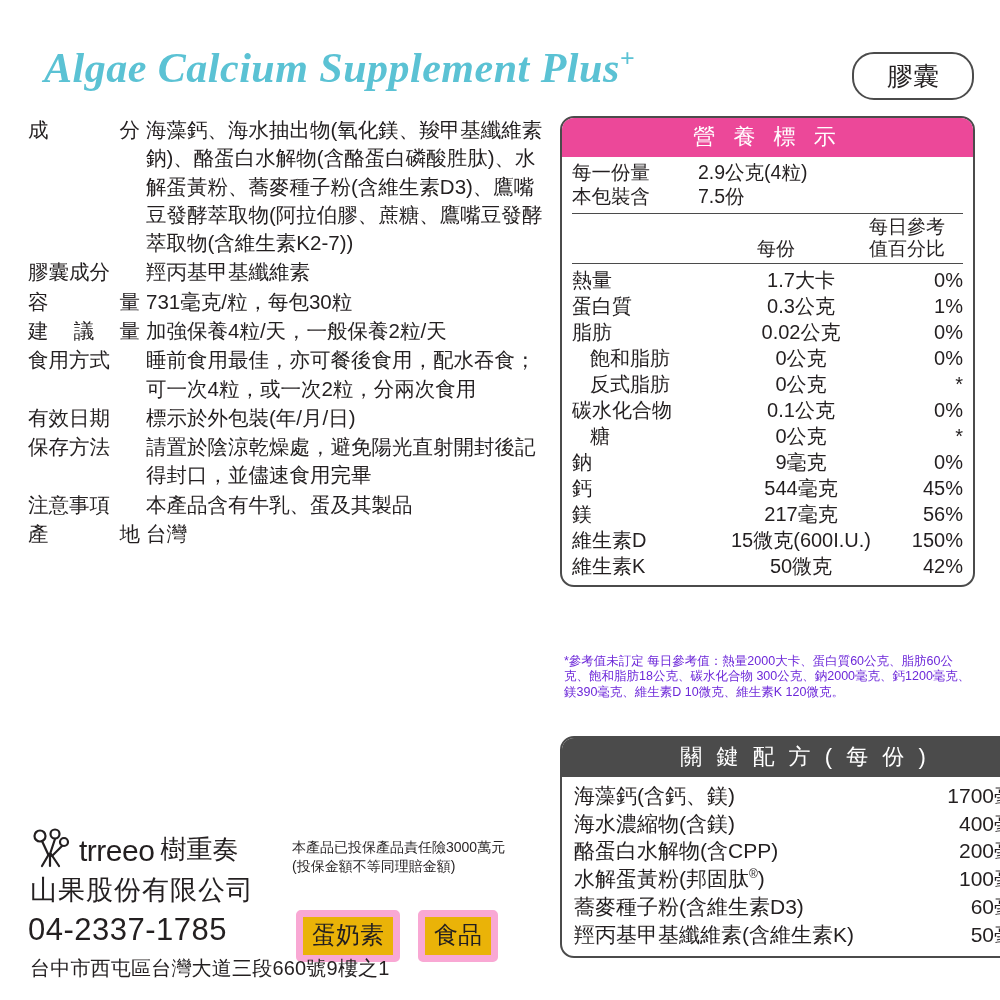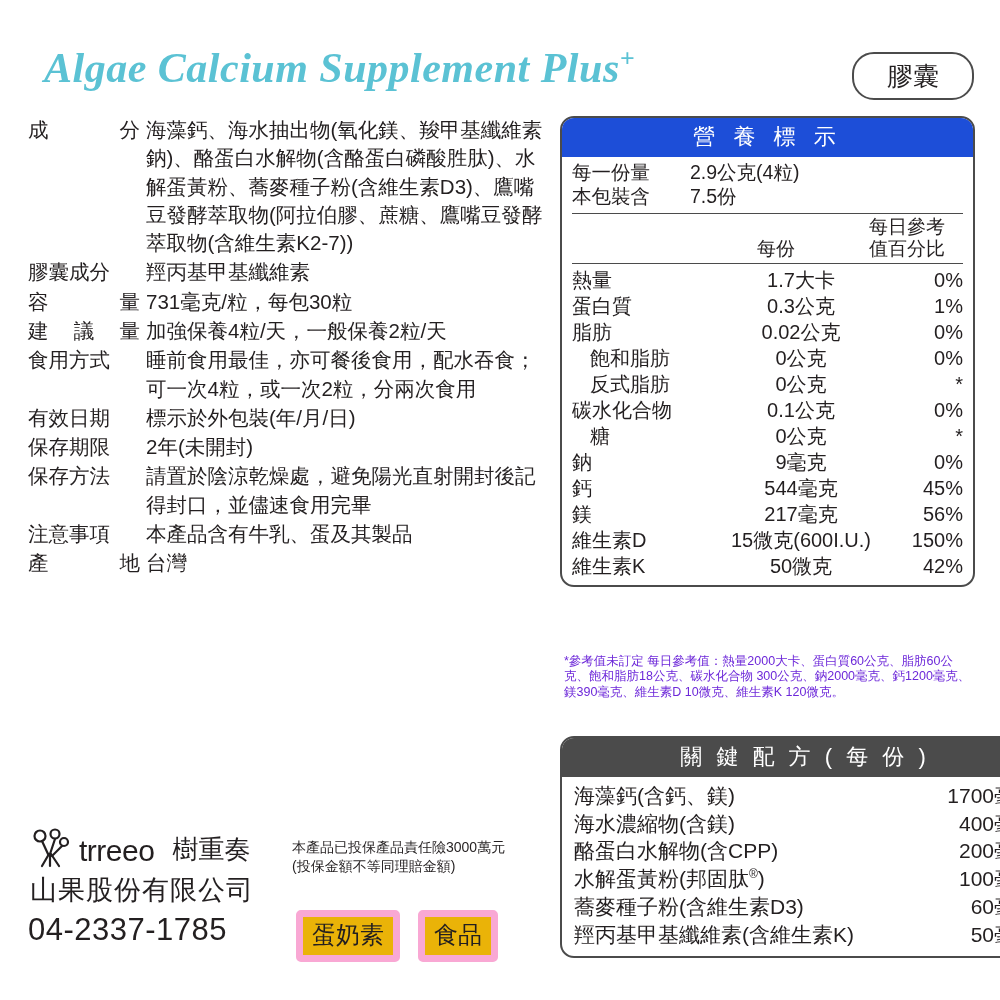--- a/index.html
+++ b/index.html
@@ -97,41 +97,42 @@
     left: 560px;
     top: 116px;
     width: 415px;
     border: 2.5px solid #4b4b4b;
     border-radius: 14px;
     background: #fff;
     box-sizing: border-box;
     overflow: hidden;
   }
   .nutri-title {
-    background: #1d4ed8;
+    background: #ec4899;
     color: #ffffff;
     text-align: center;
     font-size: 22px;
     letter-spacing: 6px;
     padding: 4px 0 5px 0;
   }
   .nutri-body {
     padding: 3px 10px 6px 10px;
     font-size: 19.5px;
   }
   .serv-line {
     display: flex;
     line-height: 1.25;
   }
   .serv-label {
     width: 118px;
     flex: 0 0 118px;
   }
   .serv-val {
     flex: 1 1 auto;
+    margin-left: 8px;
   }
   .rule {
     border-top: 1.5px solid #4b4b4b;
     margin: 4px 0 2px 0;
   }
   .rule-thin {
     border-top: 1.2px solid #4b4b4b;
     margin: 2px 0 3px 0;
   }
   .head-row {
@@ -243,21 +244,20 @@
     font-size: 30px;
     font-family: "Liberation Sans", sans-serif;
     letter-spacing: -0.5px;
     line-height: 1;
     padding-bottom: 2px;
   }
   .brand-cn {
     font-size: 26px;
     padding-bottom: 1px;
     padding-left: 6px;
-    margin-left: 12px;
   }
   .insurance {
     position: absolute;
     left: 292px;
     top: 838px;
     font-size: 14px;
     line-height: 1.35;
     width: 230px;
   }
   .company {
@@ -329,24 +329,20 @@
     <div class="info-row">
       <div class="info-label tight">食用方式</div>
       <div class="info-value">睡前食用最佳，亦可餐後食用，配水吞食；可一次4粒，或一次2粒，分兩次食用</div>
     </div>
 
     <div class="info-row">
       <div class="info-label tight">有效日期</div>
       <div class="info-value">標示於外包裝(年/月/日)</div>
     </div>
 
-    <div class="info-row">
-      <div class="info-label tight">保存期限</div>
-      <div class="info-value">2年(未開封)</div>
-    </div>
 
     <div class="info-row">
       <div class="info-label tight">保存方法</div>
       <div class="info-value">請置於陰涼乾燥處，避免陽光直射開封後記得封口，並儘速食用完畢</div>
     </div>
 
     <div class="info-row">
       <div class="info-label tight">注意事項</div>
       <div class="info-value">本產品含有牛乳、蛋及其製品</div>
     </div>
@@ -501,14 +497,15 @@
 
   <div class="insurance">
     <div>本產品已投保產品責任險3000萬元</div>
     <div>(投保金額不等同理賠金額)</div>
   </div>
 
   <div class="company">山果股份有限公司</div>
   <div class="phone">04-2337-1785</div>
   <div class="tag tag-veg">蛋奶素</div>
   <div class="tag tag-food">食品</div>
+  <div class="address">台中市西屯區台灣大道三段660號9樓之1</div>
 
 </div>
 
 </body></html>

